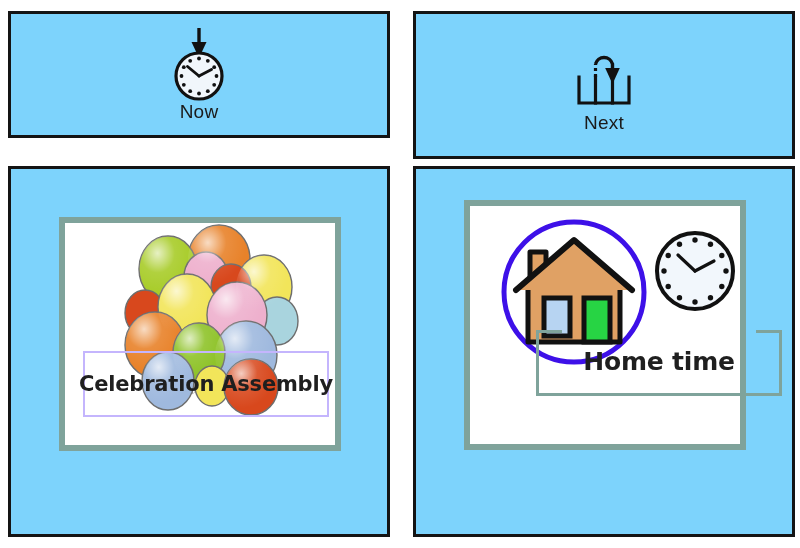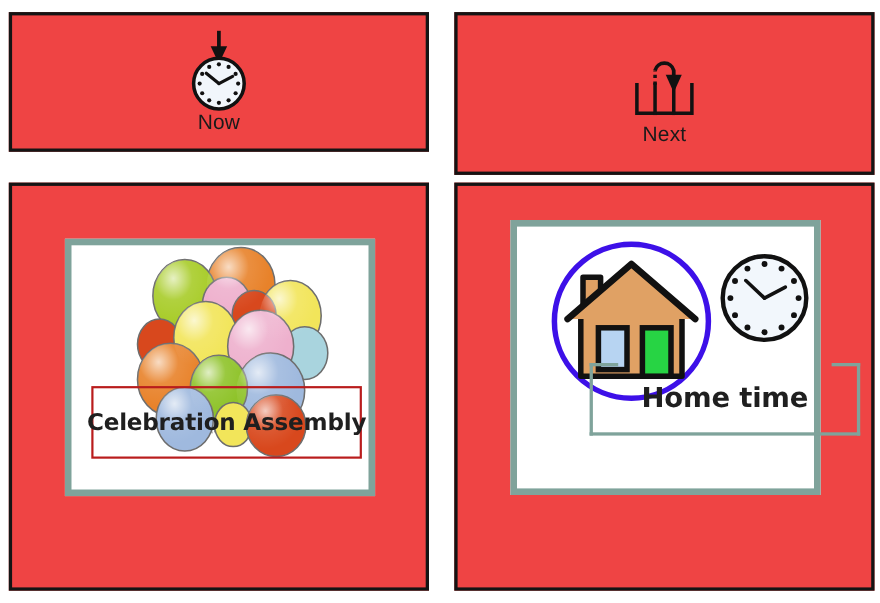--- a/index.html
+++ b/index.html
@@ -19,21 +19,21 @@
   .board {
     position: absolute;
     left: 0; top: 0;
     width: 800px;
     height: 548px;
   }
 
   
   .panel {
     position: absolute;
-    background: #ef4444;
+    background: #7dd3fc;
     border: 3px solid #141414;
     box-sizing: border-box;
   }
 
   
   .panel-now   { left: 8px;   top: 11px; width: 382px; height: 127px; }
   .panel-next  { left: 413px; top: 11px; width: 382px; height: 148px; }
   
   .panel-now-card  { left: 8px;   top: 166px; width: 382px; height: 371px; }
   .panel-next-card { left: 413px; top: 166px; width: 382px; height: 371px; }
@@ -83,21 +83,21 @@
   
   .label-box {
     position: absolute;
     box-sizing: border-box;
     display: flex;
     align-items: center;
     justify-content: center;
   }
   .label-box-left {
     left: 18px; top: 128px; width: 246px; height: 66px;
-    border: 2px solid #b91c1c;
+    border: 2px solid #c4b5fd;
   }
   
   .label-box-right {
     left: 18px; top: 124px; width: 246px; height: 66px;
     border: 3px solid #7fa39b;
     border-top: none;
     margin-left: 48px;
   }
   .bracket-tick {
     position: absolute;

